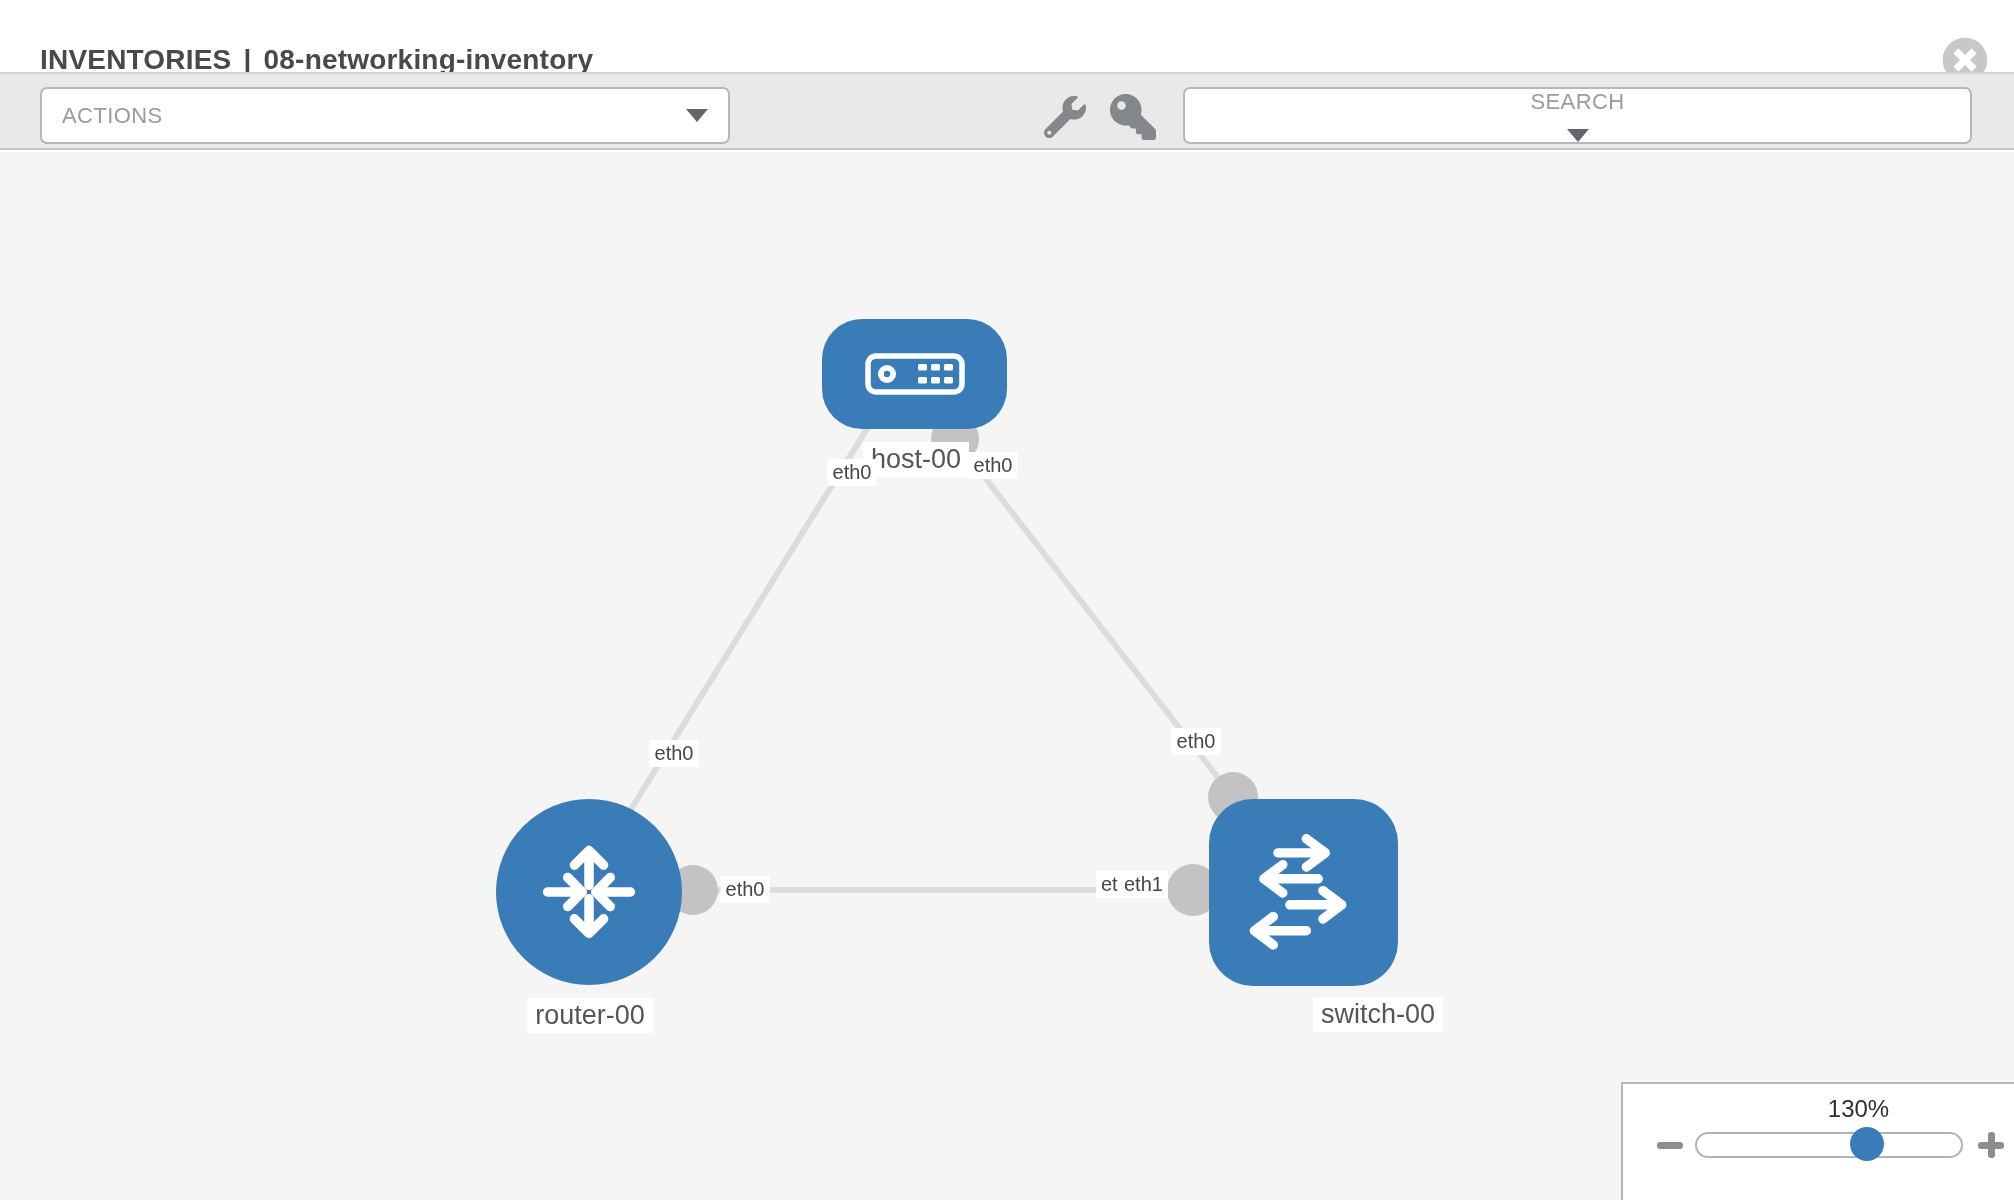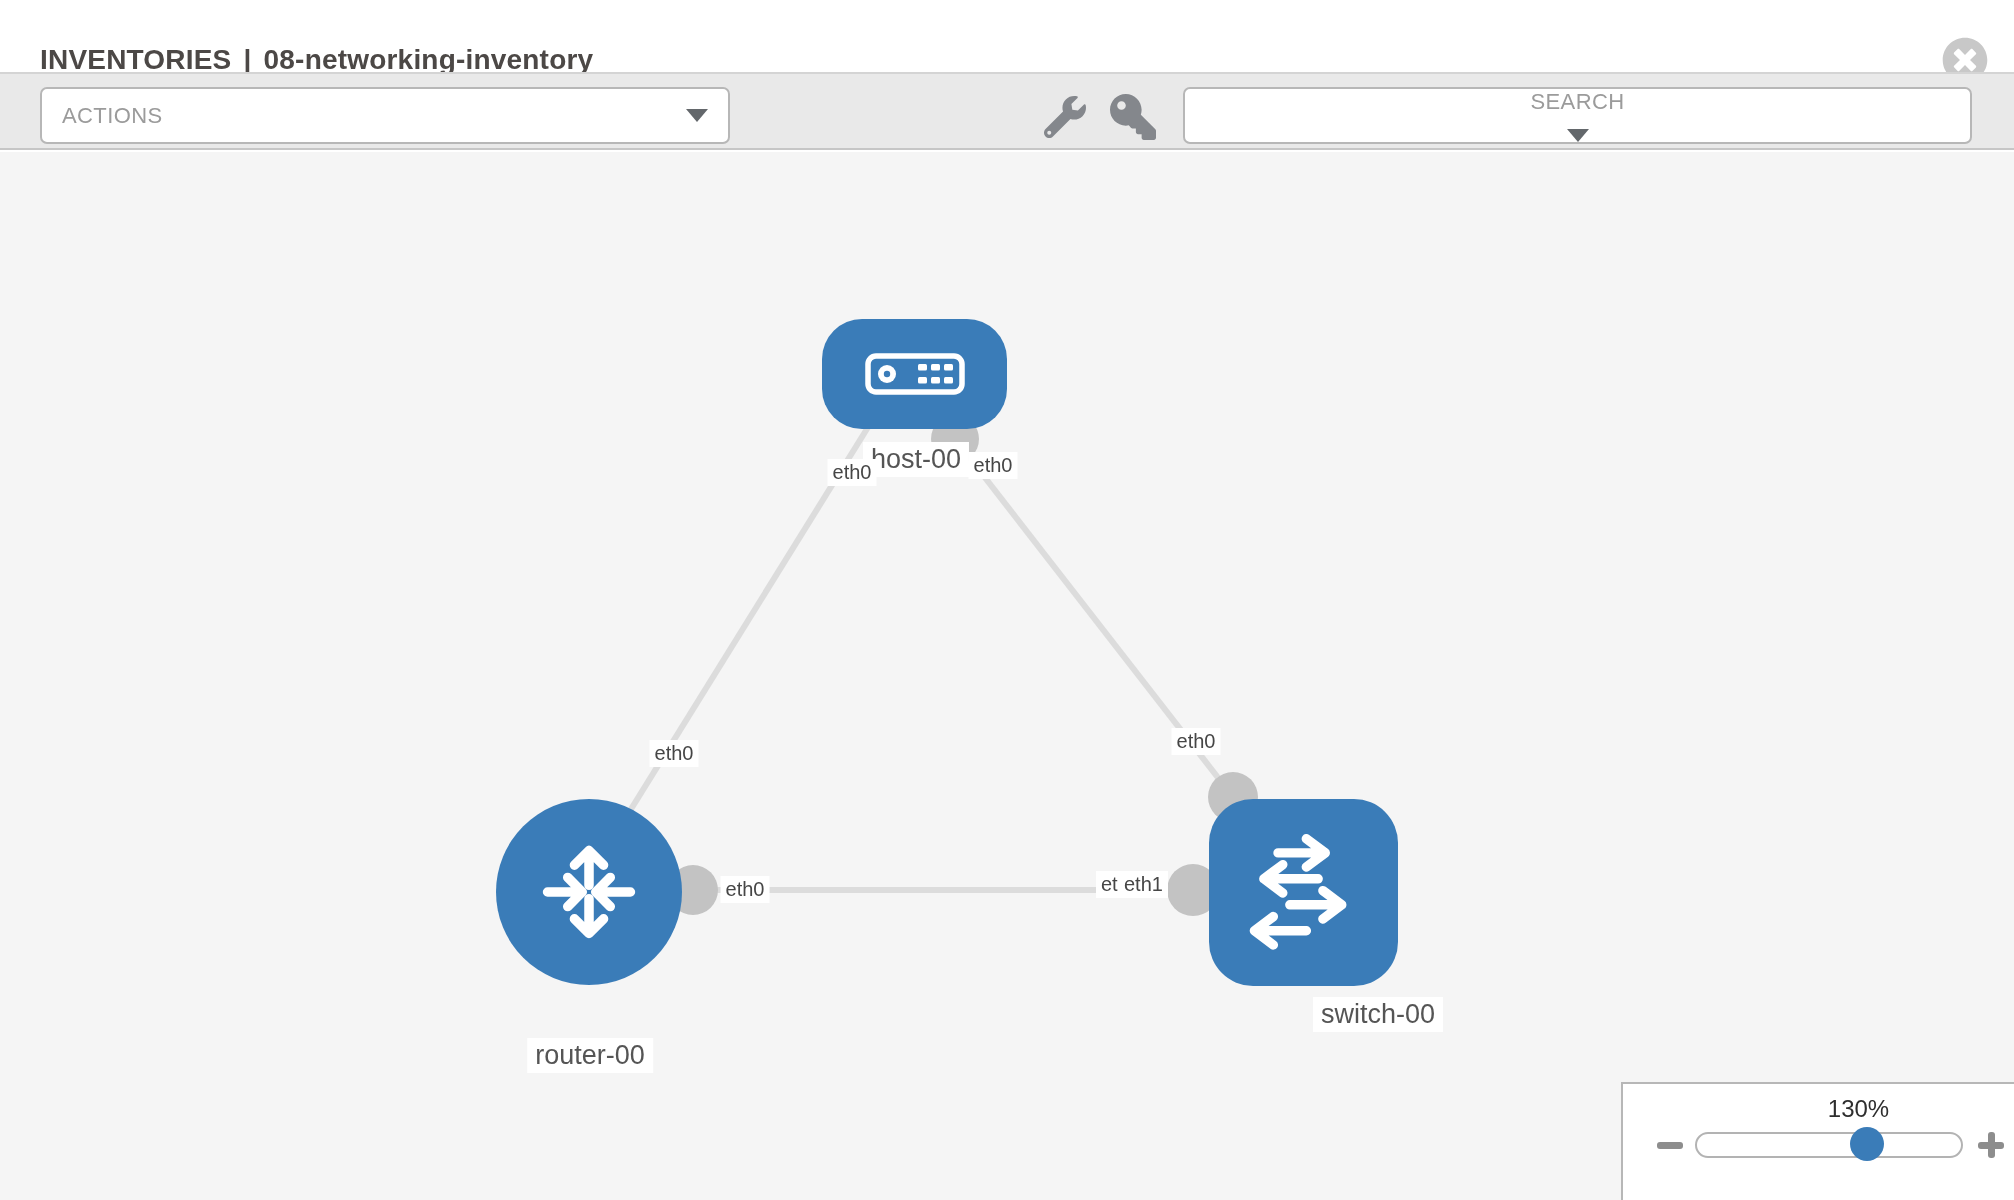--- a/index.html
+++ b/index.html
@@ -145,21 +145,21 @@
   <div class="node node-switch">
     <svg width="118" height="118" viewBox="0 0 100 100" stroke-width="8">
       <path d="M28 16 H62 M52 4 L68 16 L52 28"></path>
       <path d="M62 38 H22 M32 26 L16 38 L32 50"></path>
       <path d="M38 60 H76 M66 48 L82 60 L66 72"></path>
       <path d="M52 82 H14 M24 70 L8 82 L24 94"></path>
     </svg>
   </div>
 
   <div class="node-label" style="left:916px; top:290px;">host-00</div>
-  <div class="node-label" style="left:590px; top:846px;margin-top:40px;">router-00</div>
+  <div class="node-label" style="left:590px; top:846px;">router-00</div>
   <div class="node-label" style="left:1378px; top:845px;">switch-00</div>
 
   <div class="if-label" style="left:852px; top:307px;">eth0</div>
   <div class="if-label" style="left:993px; top:300px;">eth0</div>
   <div class="if-label" style="left:674px; top:588px;">eth0</div>
   <div class="if-label" style="left:1196px; top:576px;">eth0</div>
   <div class="if-label" style="left:745px; top:724px;">eth0</div>
   <div class="if-label no-center" style="left:1096px; top:719px;">eth0</div>
   <div class="if-label no-center" style="left:1119px; top:719px;">eth1</div>
 </div>

